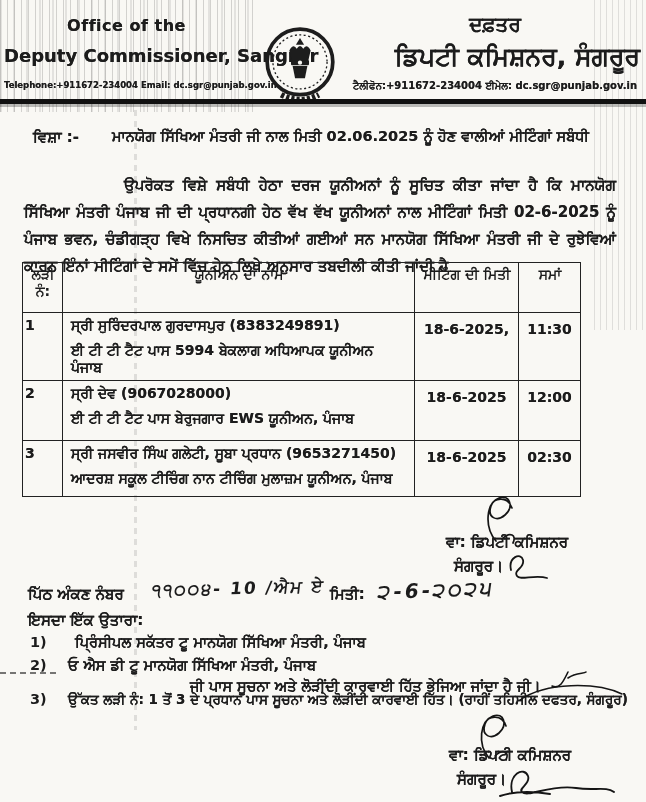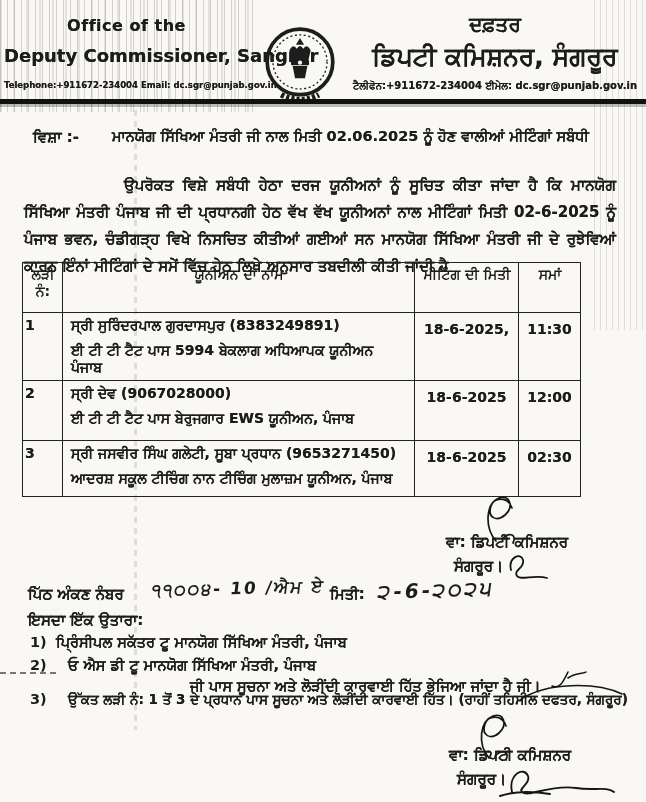--- a/index.html
+++ b/index.html
@@ -32,21 +32,21 @@
     background: repeating-linear-gradient(90deg, rgba(10,10,10,.55) 0 6px, transparent 6px 10px);
   }
   
   .hdr-left { position:absolute; left:4px; top:16px; width:245px; }
   .hdr-left .l1 { font-size:16px; font-weight:bold; text-align:center; letter-spacing:.5px; }
   .hdr-left .l2 { font-size:18px; font-weight:bold; margin-top:10px; white-space:nowrap; }
   .hdr-left .l3 { font-size:8.5px; font-weight:bold; margin-top:14px; white-space:nowrap; }
   .emblem { position:absolute; left:259px; top:24px; width:82px; height:84px; }
   .hdr-right { position:absolute; left:350px; top:12px; width:290px; text-align:center; }
   .hdr-right .l1 { font-size:20px; font-weight:bold; }
-  .hdr-right .l2 { font-size:25px; font-weight:bold; margin-top:6px; white-space:nowrap; }
+  .hdr-right .l2 { font-size:25px; font-weight:bold; margin-top:6px; white-space:nowrap;text-align:right; }
   .hdr-right .l3 { font-size:10px; font-weight:bold; margin-top:8px; white-space:nowrap; }
   .hdr-rule { position:absolute; left:0; top:99px; width:646px; height:5px; background:#111; box-shadow:0 3px 0 rgba(0,0,0,.25); }
   
   .subject-label { position:absolute; left:33px; top:128px; font-size:15px; font-weight:bold; }
   .subject-text  { position:absolute; left:112px; top:128px; width:500px; font-size:14.5px; font-weight:bold; }
   
   .body-par {
     position:absolute; left:24px; top:172px; width:592px;
     font-size:15px; font-weight:600; line-height:27px; text-indent:100px; text-align:justify;
   }
@@ -183,21 +183,21 @@
   </div>
 
   <div class="endorse-label blurry">ਪਿੱਠ ਅੰਕਣ ਨੰਬਰ</div>
   <div class="endorse-num">੧੧੦੦੪- 10 /ਐਮ ਏ</div>
   <div class="endorse-datelabel blurry">ਮਿਤੀ:</div>
   <div class="endorse-date">੨-6-੨੦੨੫</div>
 
   <div class="copy-heading blurry">ਇਸਦਾ ਇੱਕ ਉਤਾਰਾ:</div>
 
   <div class="copy-num" style="left:30px; top:634px;">1)</div>
-  <div class="copy-item blurry" style="left:56px; top:634px;">ਪ੍ਰਿੰਸੀਪਲ ਸਕੱਤਰ ਟੂ ਮਾਨਯੋਗ ਸਿੱਖਿਆ ਮੰਤਰੀ, ਪੰਜਾਬ</div>
+  <div class="copy-item blurry" style="left:75px; top:634px;">ਪ੍ਰਿੰਸੀਪਲ ਸਕੱਤਰ ਟੂ ਮਾਨਯੋਗ ਸਿੱਖਿਆ ਮੰਤਰੀ, ਪੰਜਾਬ</div>
 
   <div class="copy-num" style="left:30px; top:657px;">2)</div>
   <div class="copy-item blurry" style="left:68px; top:657px;">ਓ ਐਸ ਡੀ ਟੂ ਮਾਨਯੋਗ ਸਿੱਖਿਆ ਮੰਤਰੀ, ਪੰਜਾਬ</div>
   <div class="copy-item blurry" style="left:190px; top:678px;">ਜੀ ਪਾਸ ਸੂਚਨਾ ਅਤੇ ਲੋੜੀਂਦੀ ਕਾਰਵਾਈ ਹਿੱਤ ਭੇਜਿਆ ਜਾਂਦਾ ਹੈ ਜੀ।</div>
   <div class="sig-scribble" style="left:548px; top:668px;">
     <svg width="40" height="24" viewBox="0 0 40 24">
       <path d="M4 18 C12 22 16 12 20 4 M20 10 C28 4 36 6 38 4" stroke="#151515" fill="none" stroke-width="1.6" stroke-linecap="round"></path>
     </svg>
   </div>
 

